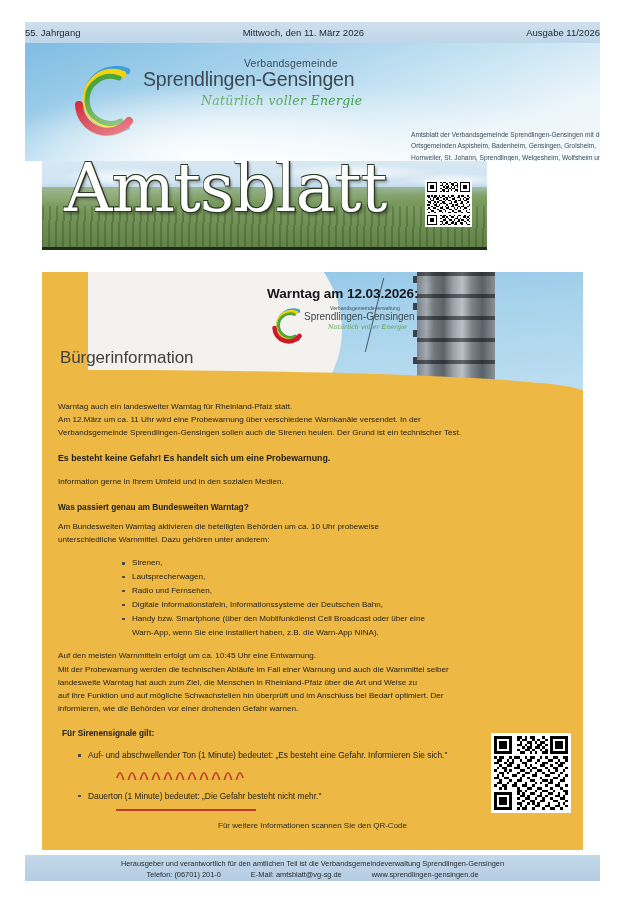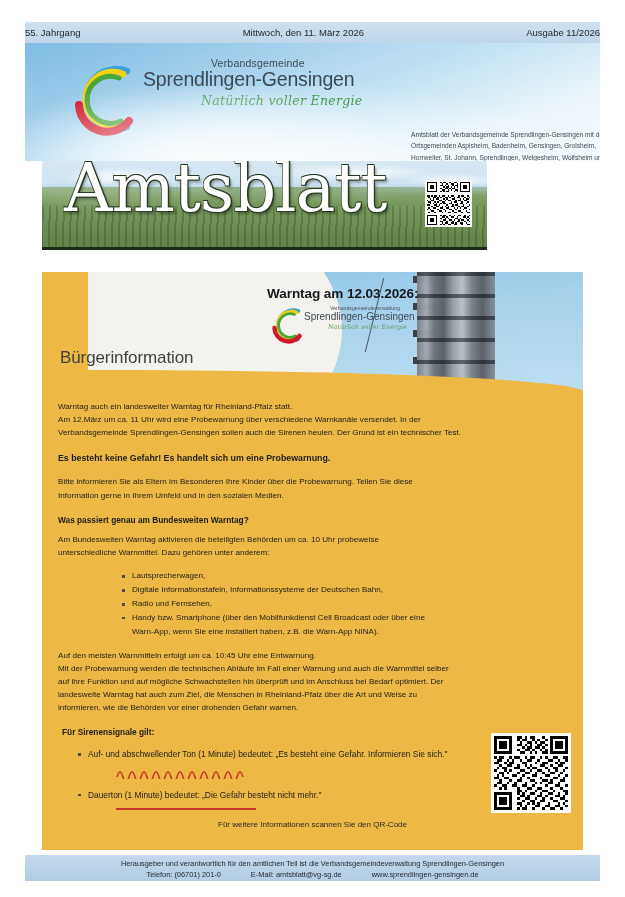--- a/index.html
+++ b/index.html
@@ -36,21 +36,21 @@
     overflow:hidden;
   }
   .header:after{
     content:"";position:absolute;left:-40px;bottom:-70px;width:420px;height:150px;
     background:radial-gradient(ellipse at 50% 50%, rgba(255,255,255,.85), rgba(255,255,255,0) 70%);
   }
 
   
   .logo-wrap{position:absolute;left:42px;top:18px;width:78px;height:76px;}
   .logo-text{position:absolute;left:118px;top:14px;width:250px;}
-  .logo-verband{font-size:10.5px;color:#3b4a55;margin-left:68px;letter-spacing:.2px;}
+  .logo-verband{font-size:10.5px;color:#3b4a55;margin-left:101px;letter-spacing:.2px;}
   .logo-main{font-size:19.5px;color:#3c4850;font-weight:400;letter-spacing:-.2px;margin-top:-1px;}
   .logo-slogan{
     font-family:"DejaVu Serif", serif;
     font-style:italic;font-size:12.5px;color:#3f9c47;
     margin-top:2px;margin-left:58px;letter-spacing:.3px;
   }
 
   .header-note{
     position:absolute;left:386px;top:86px;width:212px;
     font-size:6.6px;line-height:1.72;color:#3b4a55;
@@ -492,50 +492,50 @@
         <div class="p">Warntag auch ein landesweiter Warntag für Rheinland-Pfalz statt.</div>
         <div class="p">Am 12.März um ca. 11 Uhr wird eine Probewarnung über verschiedene Warnkanäle versendet. In der</div>
         <div class="p">Verbandsgemeinde Sprendlingen-Gensingen sollen auch die Sirenen heulen. Der Grund ist ein technischer Test.</div>
       </div>
 
       <div class="sp-12"></div>
       <div class="h">Es besteht keine Gefahr! Es handelt sich um eine Probewarnung.</div>
 
       <div class="sp-10"></div>
       <div>
-        <div class="p">Bitte informieren Sie als Eltern im Besonderen Ihre Kinder über die Probewarnung. Teilen Sie diese</div>
         <div class="p">Information gerne in Ihrem Umfeld und in den sozialen Medien.</div>
       </div>
 
       <div class="sp-12"></div>
       <div class="h2">Was passiert genau am Bundesweiten Warntag?</div>
 
       <div class="sp-6"></div>
       <div>
         <div class="p">Am Bundesweiten Warntag aktivieren die beteiligten Behörden um ca. 10 Uhr probeweise</div>
         <div class="p">unterschiedliche Warnmittel. Dazu gehören unter anderem:</div>
       </div>
 
       <div class="sp-10"></div>
       <ul class="bul">
+        <li><span>Sirenen,</span></li>
         <li><span>Lautsprecherwagen,</span></li>
+        <li><span>Radio und Fernsehen,</span></li>
         <li><span>Digitale Informationstafeln, Informationssysteme der Deutschen Bahn,</span></li>
-        <li><span>Radio und Fernsehen,</span></li>
         <li>
           <span>Handy bzw. Smartphone (über den Mobilfunkdienst Cell Broadcast oder über eine</span>
           <span class="cont">Warn-App, wenn Sie eine installiert haben, z.B. die Warn-App NINA).</span>
         </li>
       </ul>
 
       <div class="sp-10"></div>
       <div>
         <div class="p">Auf den meisten Warnmitteln erfolgt um ca. 10:45 Uhr eine Entwarnung.</div>
         <div class="p">Mit der Probewarnung werden die technischen Abläufe im Fall einer Warnung und auch die  Warnmittel selber</div>
+        <div class="p">landesweite Warntag hat auch zum Ziel, die Menschen in  Rheinland-Pfalz  über die Art und Weise zu</div>
         <div class="p">auf ihre Funktion und auf  mögliche Schwachstellen hin überprüft und im Anschluss  bei Bedarf optimiert. Der</div>
-        <div class="p">landesweite Warntag hat auch zum Ziel, die Menschen in  Rheinland-Pfalz  über die Art und Weise zu</div>
         <div class="p">informieren, wie die Behörden vor einer drohenden Gefahr warnen.</div>
       </div>
 
       <div class="sp-12"></div>
       <div class="h2" style="margin-left:4px;">Für Sirenensignale gilt:</div>
 
       <div class="sp-8"></div>
       <ul class="siren">
         <li><span>Auf- und abschwellender Ton (1 Minute) bedeutet: „Es besteht eine Gefahr. Informieren Sie sich."</span></li>
       </ul>

